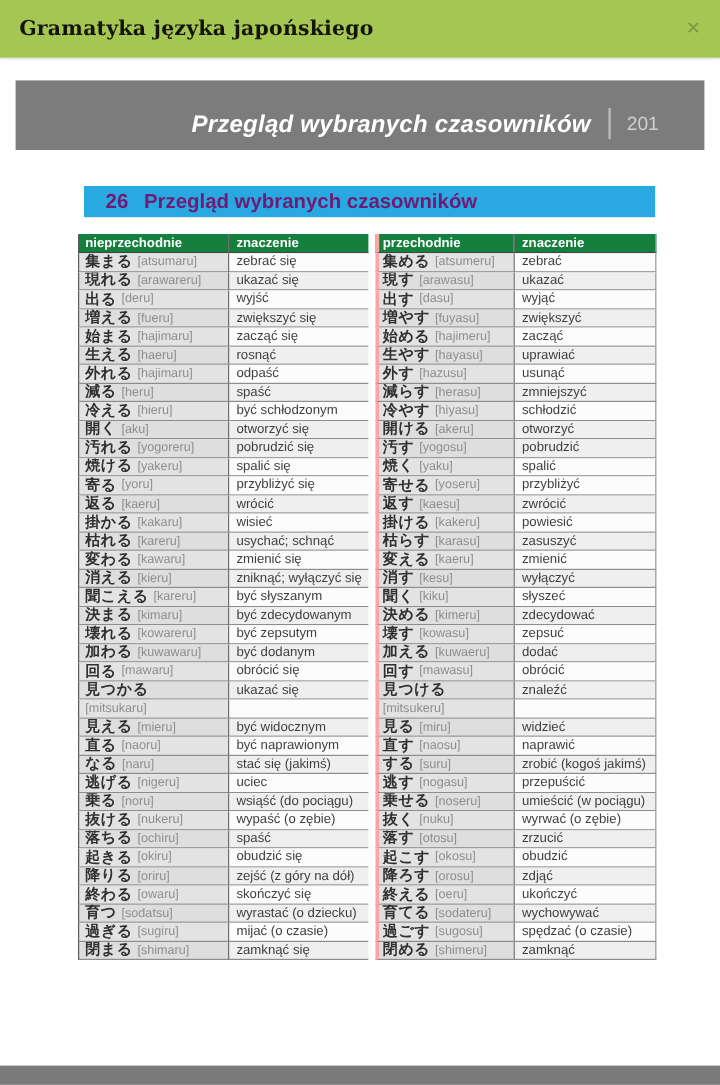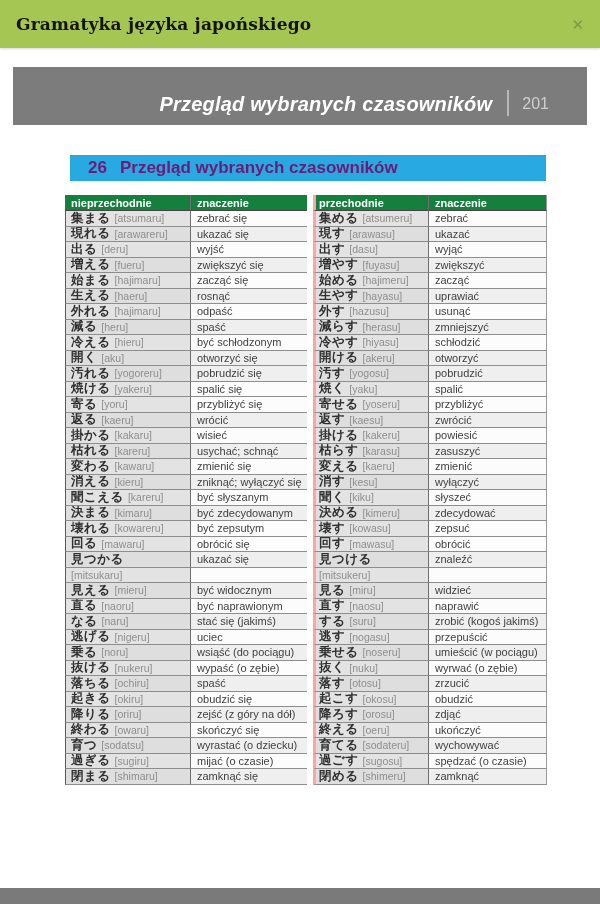--- a/index.html
+++ b/index.html
@@ -423,20 +423,36 @@
           <span class="meaning">być zepsutym</span>
         </div>
         <div class="cell kanji-bg c3">
           <span class="kanji-text">壊す</span>
           <span class="romaji">[kowasu]</span>
         </div>
         <div class="cell mean-bg c4">
           <span class="meaning">zepsuć</span>
         </div>
       </div>
+      <div class="trow alt">
+        <div class="cell kanji-bg c1">
+          <span class="kanji-text">加わる</span>
+          <span class="romaji">[kuwawaru]</span>
+        </div>
+        <div class="cell mean-bg c2">
+          <span class="meaning">być dodanym</span>
+        </div>
+        <div class="cell kanji-bg c3">
+          <span class="kanji-text">加える</span>
+          <span class="romaji">[kuwaeru]</span>
+        </div>
+        <div class="cell mean-bg c4">
+          <span class="meaning">dodać</span>
+        </div>
+      </div>
       <div class="trow">
         <div class="cell kanji-bg c1">
           <span class="kanji-text">回る</span>
           <span class="romaji">[mawaru]</span>
         </div>
         <div class="cell mean-bg c2">
           <span class="meaning">obrócić się</span>
         </div>
         <div class="cell kanji-bg c3">
           <span class="kanji-text">回す</span>

